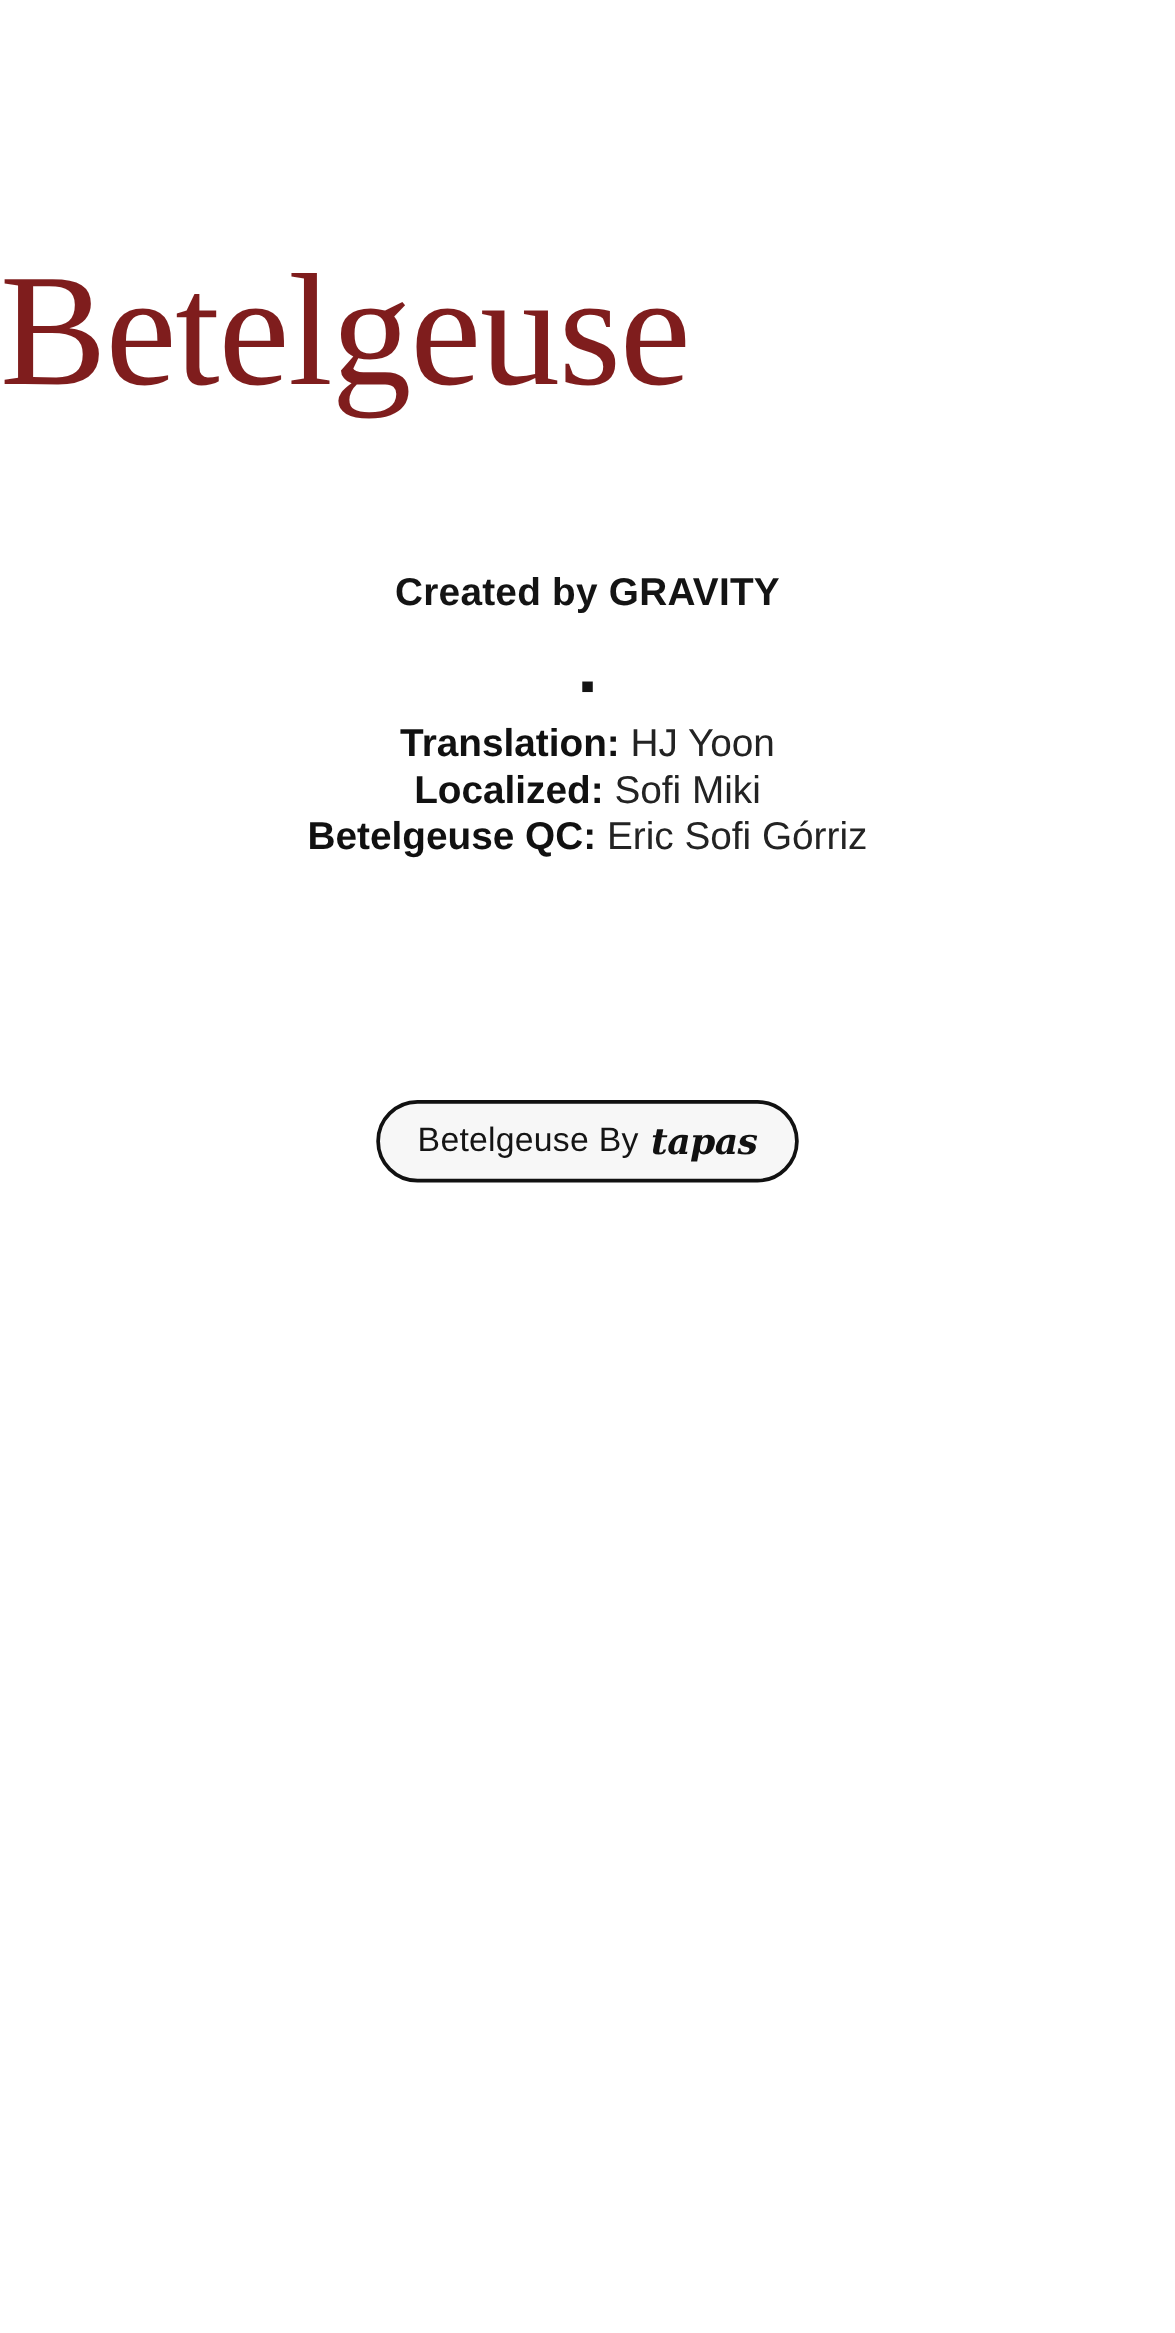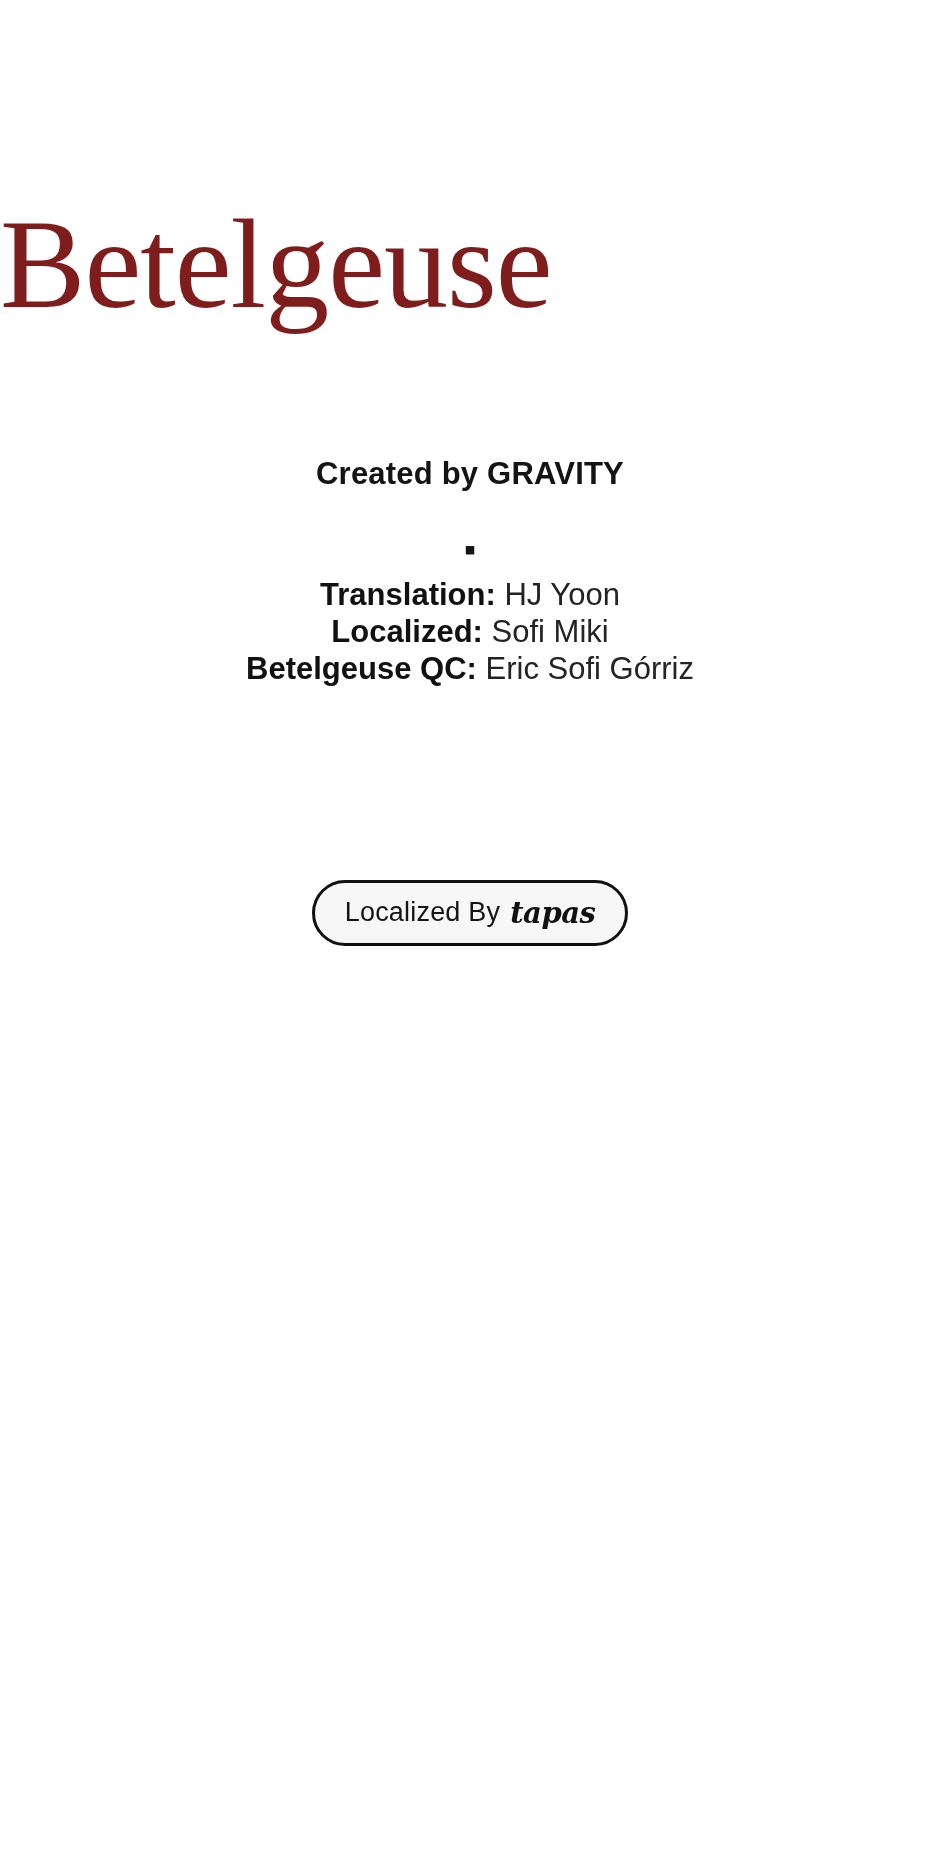--- a/index.html
+++ b/index.html
@@ -132,18 +132,18 @@
       <div class="staff-line">
         <span class="staff-role">Betelgeuse QC:</span>
         <span class="staff-name">Eric Sofi Górriz</span>
       </div>
     </div>
 
   </div>
 
   <div class="localized-wrap">
     <div class="localized-badge">
-      <span class="localized-text">Localized By</span>
+      <span class="localized-text">Betelgeuse By</span>
       <span class="tapas-logo">tapas</span>
     </div>
   </div>
 
 </div>
 
 </body></html>

